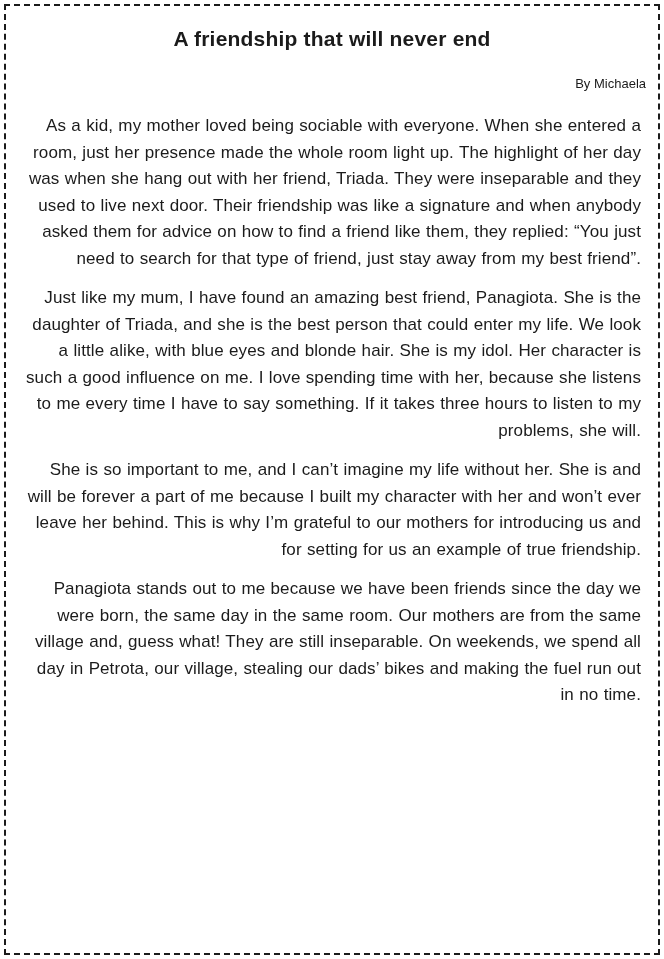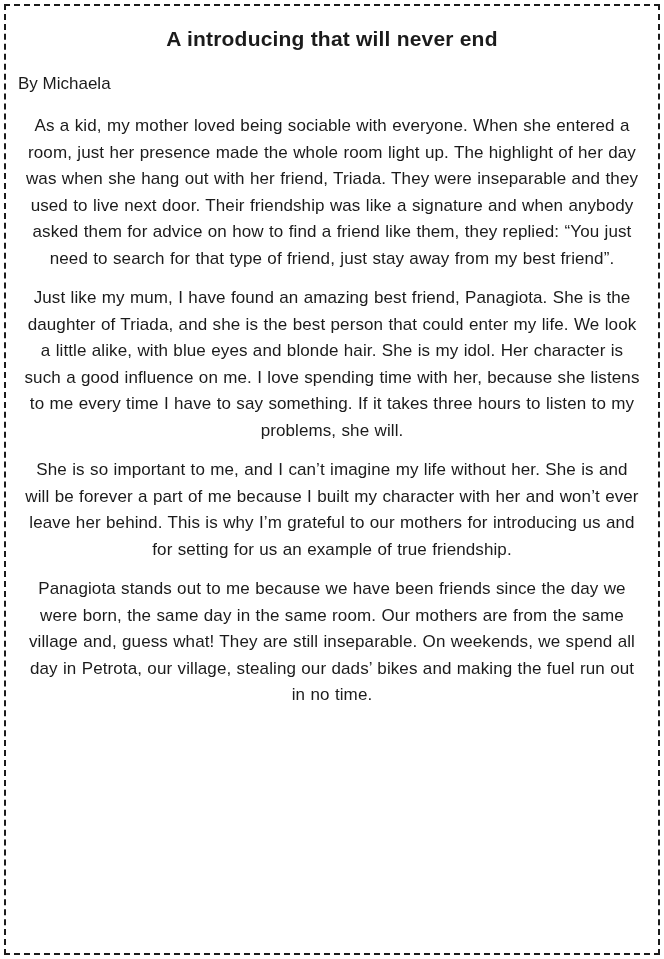--- a/index.html
+++ b/index.html
@@ -29,45 +29,45 @@
     margin: 0;
     text-align: center;
     font-size: 21px;
     line-height: 26px;
     font-weight: 700;
     letter-spacing: 0.2px;
     color: var(--text);
   }
   .byline {
     margin-top: 21px;
-    text-align: left;
-    font-size: 17px;
+    text-align: right;
+    font-size: 13px;
     line-height: 22px;
     font-weight: 400;
     color: var(--text);
   }
   .content {
     margin-top: 18px;
     padding: 0 5px;
   }
   .content p {
     margin: 0 0 13px 0;
     font-size: 17px;
     line-height: 26.5px;
     letter-spacing: 0.1px;
     word-spacing: 0.5px;
     color: var(--text);
-    text-align: center;
+    text-align: right;
   }
 </style>
 </head>
 <body>
 
 <div class="page">
-  <h1 class="title">A introducing that will never end</h1>
+  <h1 class="title">A friendship that will never end</h1>
 
   <div class="byline">By Michaela</div>
 
   <div class="content">
     <p>As a kid, my mother loved being sociable with everyone. When she entered a room, just her presence made the whole room light up. The highlight of her day was when she hang out with her friend, Triada. They were inseparable and they used to live next door. Their friendship was like a signature and when anybody asked them for advice on how to find a friend like them, they replied: “You just need to search for that type of friend, just stay away from my best friend”.</p>
     <p>Just like my mum, I have found an amazing best friend, Panagiota. She is the daughter of Triada, and she is the best person that could enter my life. We look a little alike, with blue eyes and blonde hair. She is my idol. Her character is such a good influence on me. I love spending time with her, because she listens to me every time I have to say something. If it takes three hours to listen to my problems, she will.</p>
     <p>She is so important to me, and I can’t imagine my life without her. She is and will be forever a part of me because I built my character with her and won’t ever leave her behind. This is why I’m grateful to our mothers for introducing us and for setting for us an example of true friendship.</p>
     <p>Panagiota stands out to me because we have been friends since the day we were born, the same day in the same room. Our mothers are from the same village and, guess what! They are still inseparable. On weekends, we spend all day in Petrota, our village, stealing our dads’ bikes and making the fuel run out in no time.</p>
   </div>
 </div>

